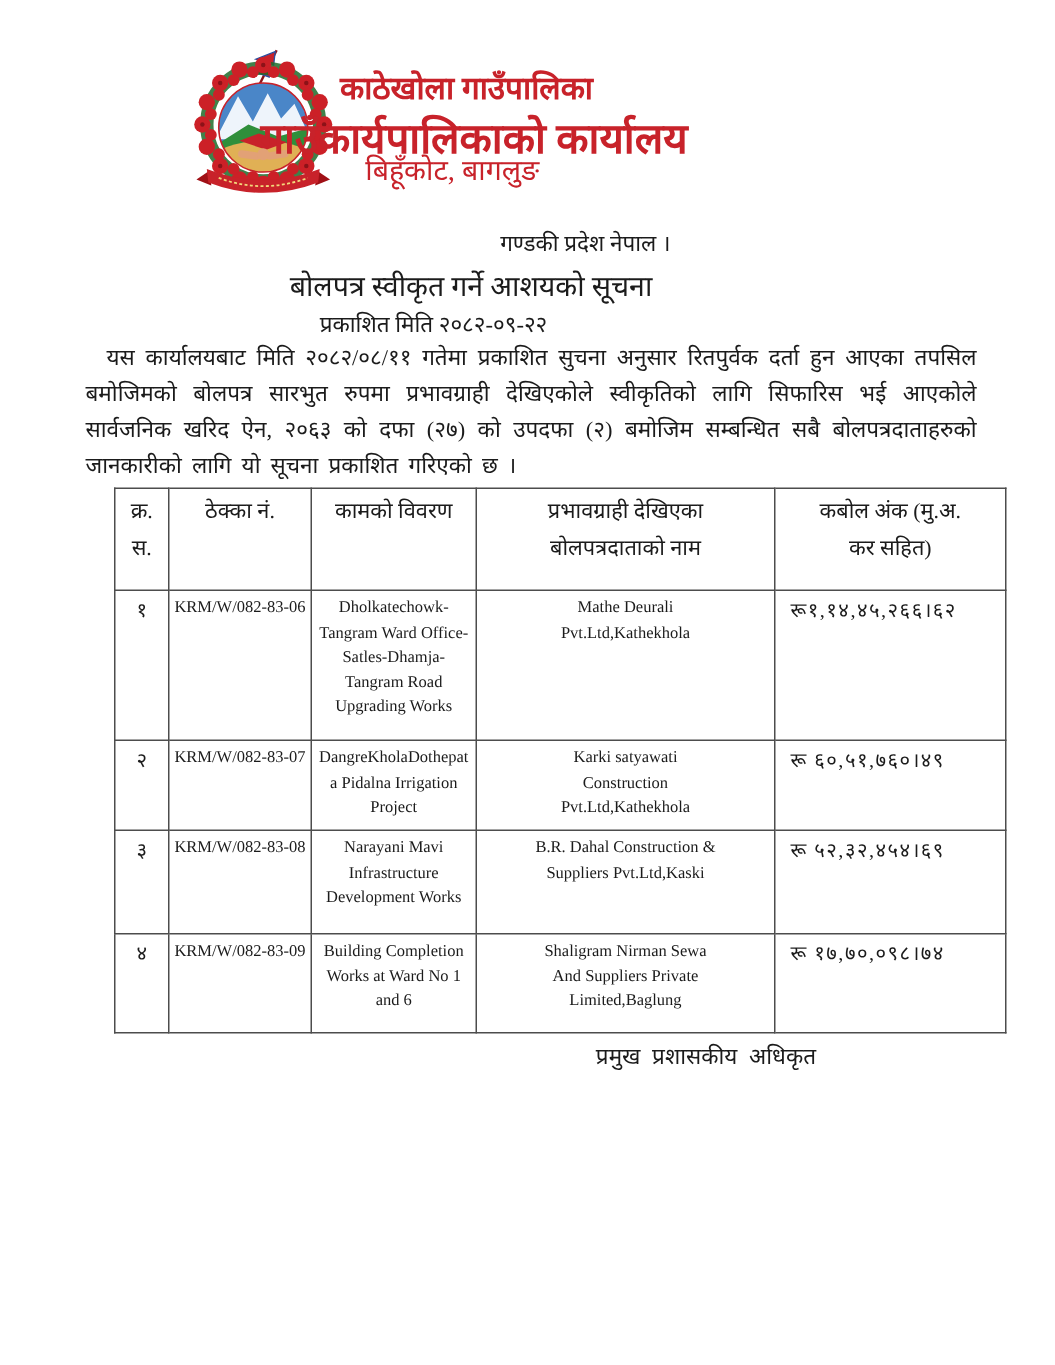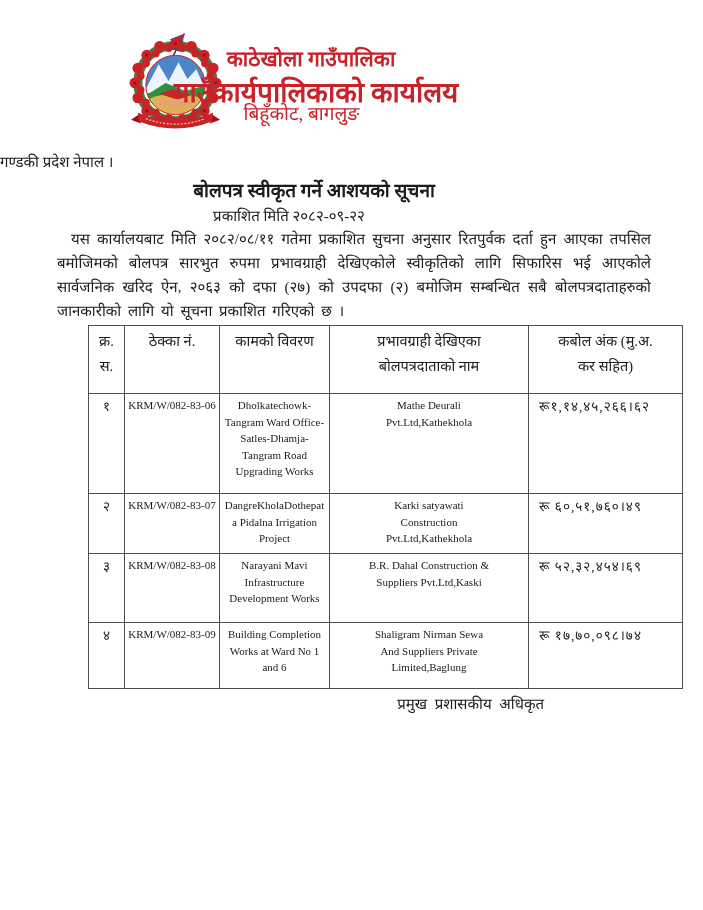--- a/index.html
+++ b/index.html
@@ -15,33 +15,33 @@
   .abs{position:absolute;left:0;width:588px;}
   .center{text-align:center;}
   .red{color:#c8222a;}
 
   .logo{position:absolute;left:126px;top:31px;width:99px;height:104px;}
 
   .muni-name {top:44px;font-size:21px;font-weight:600;padding-left:34px;box-sizing:border-box;}
   .office-name{top:72px;font-size:28px;font-weight:700;padding-left:44px;box-sizing:border-box;}
   .address   {top:100px;font-size:19px;padding-left:15px;box-sizing:border-box;}
 
-  .province{top:151px;padding-right:141px;font-size:15px;box-sizing:border-box;}
-  .notice-title{top:177px;font-size:19px;font-weight:700;padding-left:40px;box-sizing:border-box;}
+  .province{top:151px;text-align:right;padding-right:141px;font-size:15px;box-sizing:border-box;}
+  .notice-title{top:177px;font-size:19px;font-weight:400;padding-left:40px;box-sizing:border-box;}
   .pub-date{top:205px;font-size:15px;padding-right:10px;box-sizing:border-box;}
 
   .body-par{
     position:absolute;left:57px;top:227px;width:594px;
     font-size:15px;line-height:24px;
     text-align:justify;text-indent:14px;
     word-spacing:3px;margin:0;
   }
 
   table.bids{
-    position:absolute;left:88px;top:325px;
+    position:absolute;left:76px;top:325px;
     width:594px;border-collapse:collapse;table-layout:fixed;
   }
   table.bids th,table.bids td{
     border:1px solid #4d4d4d;
     vertical-align:top;text-align:center;
     padding:3px 3px 2px 3px;
     white-space:pre-line;overflow-wrap:break-word;
     font-weight:normal;
   }
   table.bids th{font-size:14.5px;line-height:1.75;}

